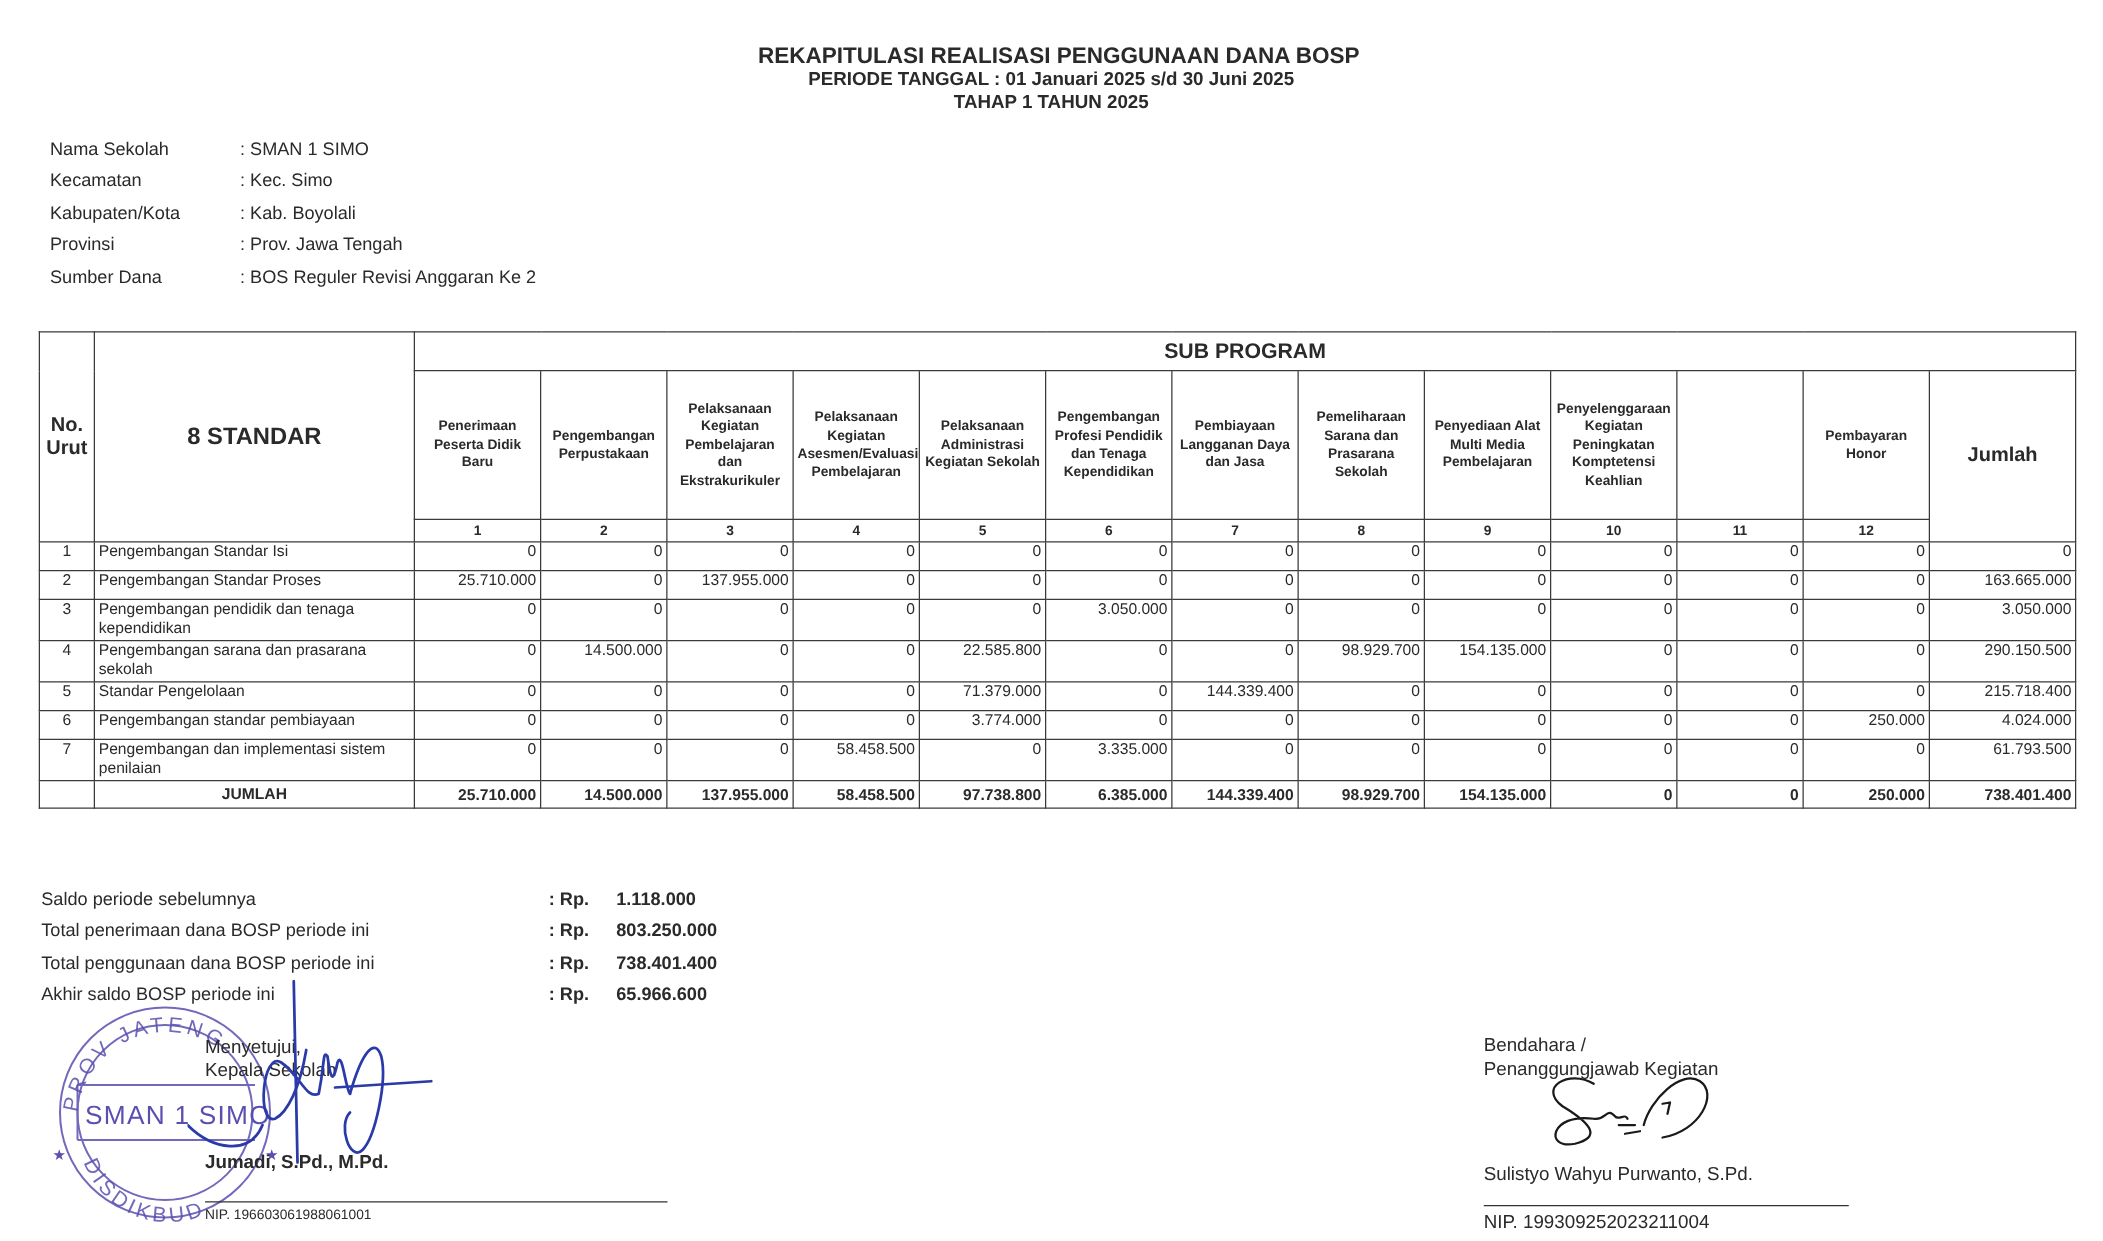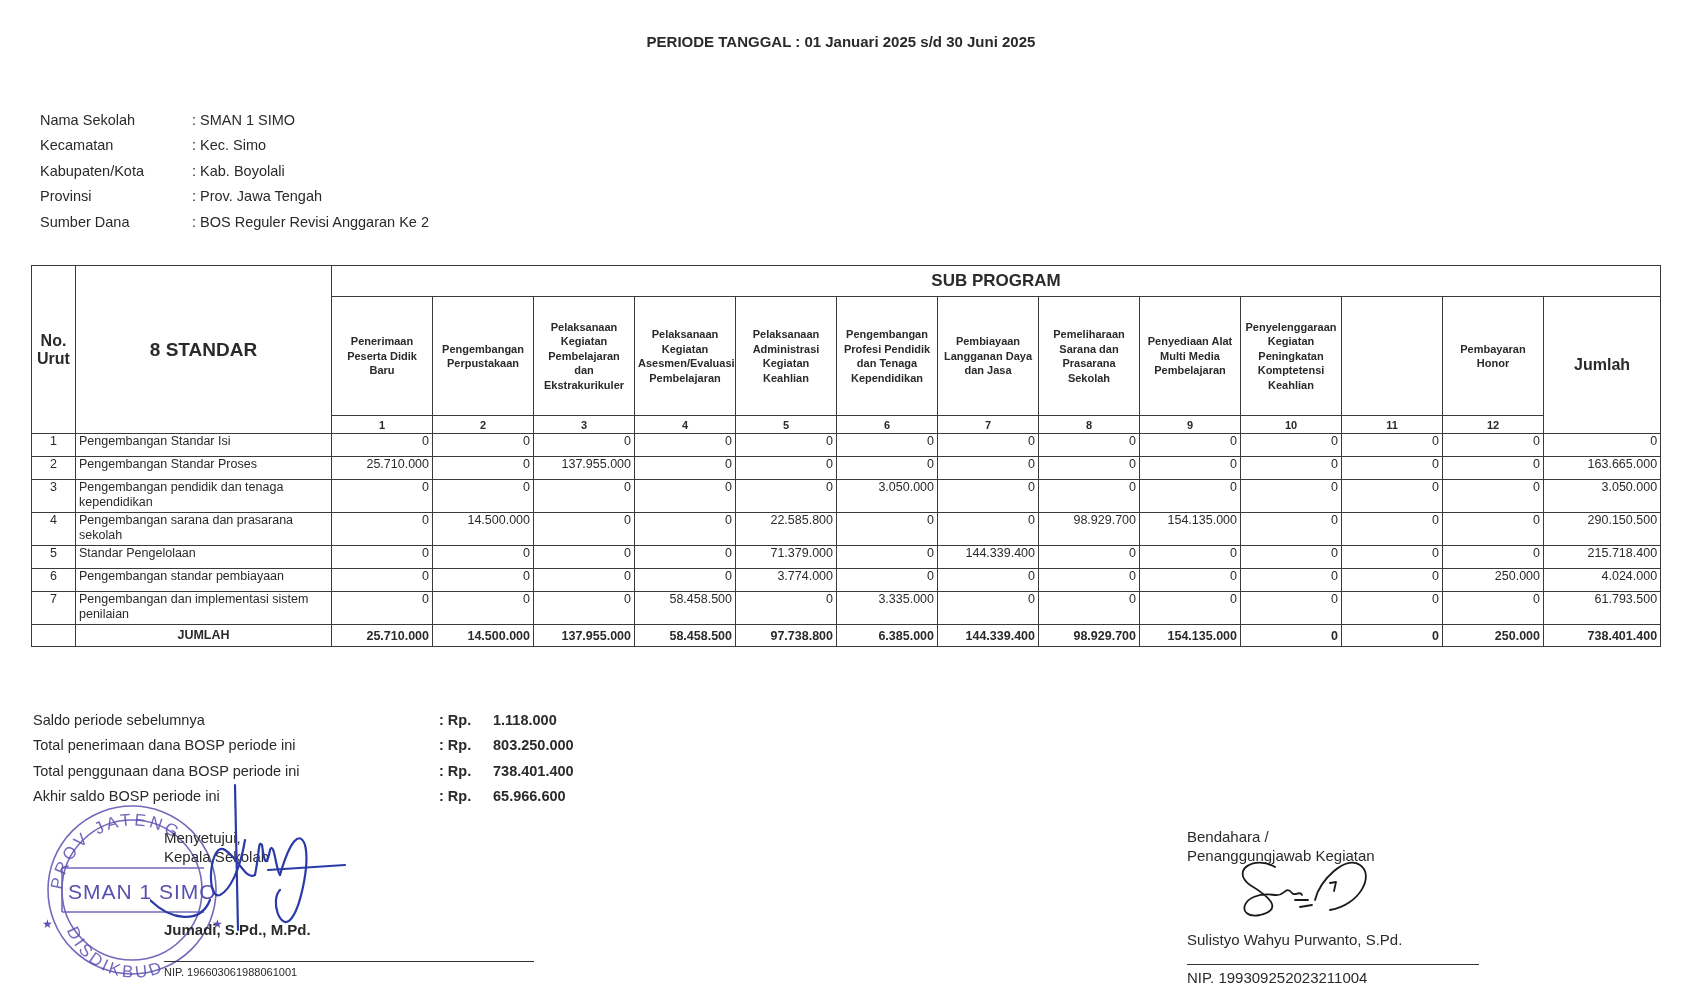--- a/index.html
+++ b/index.html
@@ -53,21 +53,23 @@
   .nip-right { position: absolute; left: 1187px; top: 969px; font-size: 15px; }
 
   .stamp { position: absolute; left: 32px; top: 780px; width: 200px; height: 210px; }
   .sig-left { position: absolute; left: 150px; top: 780px; width: 200px; height: 170px; }
   .sig-right { position: absolute; left: 1230px; top: 855px; width: 160px; height: 80px; }
 </style>
 </head>
 <body>
 
 <div class="title-block">
+  <div class="t1">REKAPITULASI REALISASI PENGGUNAAN DANA BOSP</div>
   <div class="t2">PERIODE TANGGAL : 01 Januari 2025 s/d 30 Juni 2025</div>
+  <div class="t3">TAHAP 1 TAHUN 2025</div>
 </div>
 
 <div class="info">
   <div class="row">
       <span class="lbl">Nama Sekolah</span>
       <span>: SMAN 1 SIMO</span>
     </div>
   <div class="row">
       <span class="lbl">Kecamatan</span>
       <span>: Kec. Simo</span>
@@ -108,21 +110,21 @@
     <tr>
       <th rowspan="3" class="h-no">No. Urut</th>
       <th rowspan="3" class="h-std">8 STANDAR</th>
       <th colspan="13" class="h-sub" style="border-bottom:1.5px solid #3a3a3a;">SUB PROGRAM</th>
     </tr>
     <tr id="col-labels">
       <th class="h-col">Penerimaan Peserta Didik Baru</th>
       <th class="h-col">Pengembangan Perpustakaan</th>
       <th class="h-col">Pelaksanaan Kegiatan Pembelajaran dan Ekstrakurikuler</th>
       <th class="h-col">Pelaksanaan Kegiatan Asesmen/Evaluasi Pembelajaran</th>
-      <th class="h-col">Pelaksanaan Administrasi Kegiatan Keahlian</th>
+      <th class="h-col">Pelaksanaan Administrasi Kegiatan Sekolah</th>
       <th class="h-col">Pengembangan Profesi Pendidik dan Tenaga Kependidikan</th>
       <th class="h-col">Pembiayaan Langganan Daya dan Jasa</th>
       <th class="h-col">Pemeliharaan Sarana dan Prasarana Sekolah</th>
       <th class="h-col">Penyediaan Alat Multi Media Pembelajaran</th>
       <th class="h-col">Penyelenggaraan Kegiatan Peningkatan Komptetensi Keahlian</th>
       <th class="h-col"></th>
       <th class="h-col">Pembayaran Honor</th>
       <th rowspan="2" class="h-jml">Jumlah</th>
     </tr>
     <tr>

